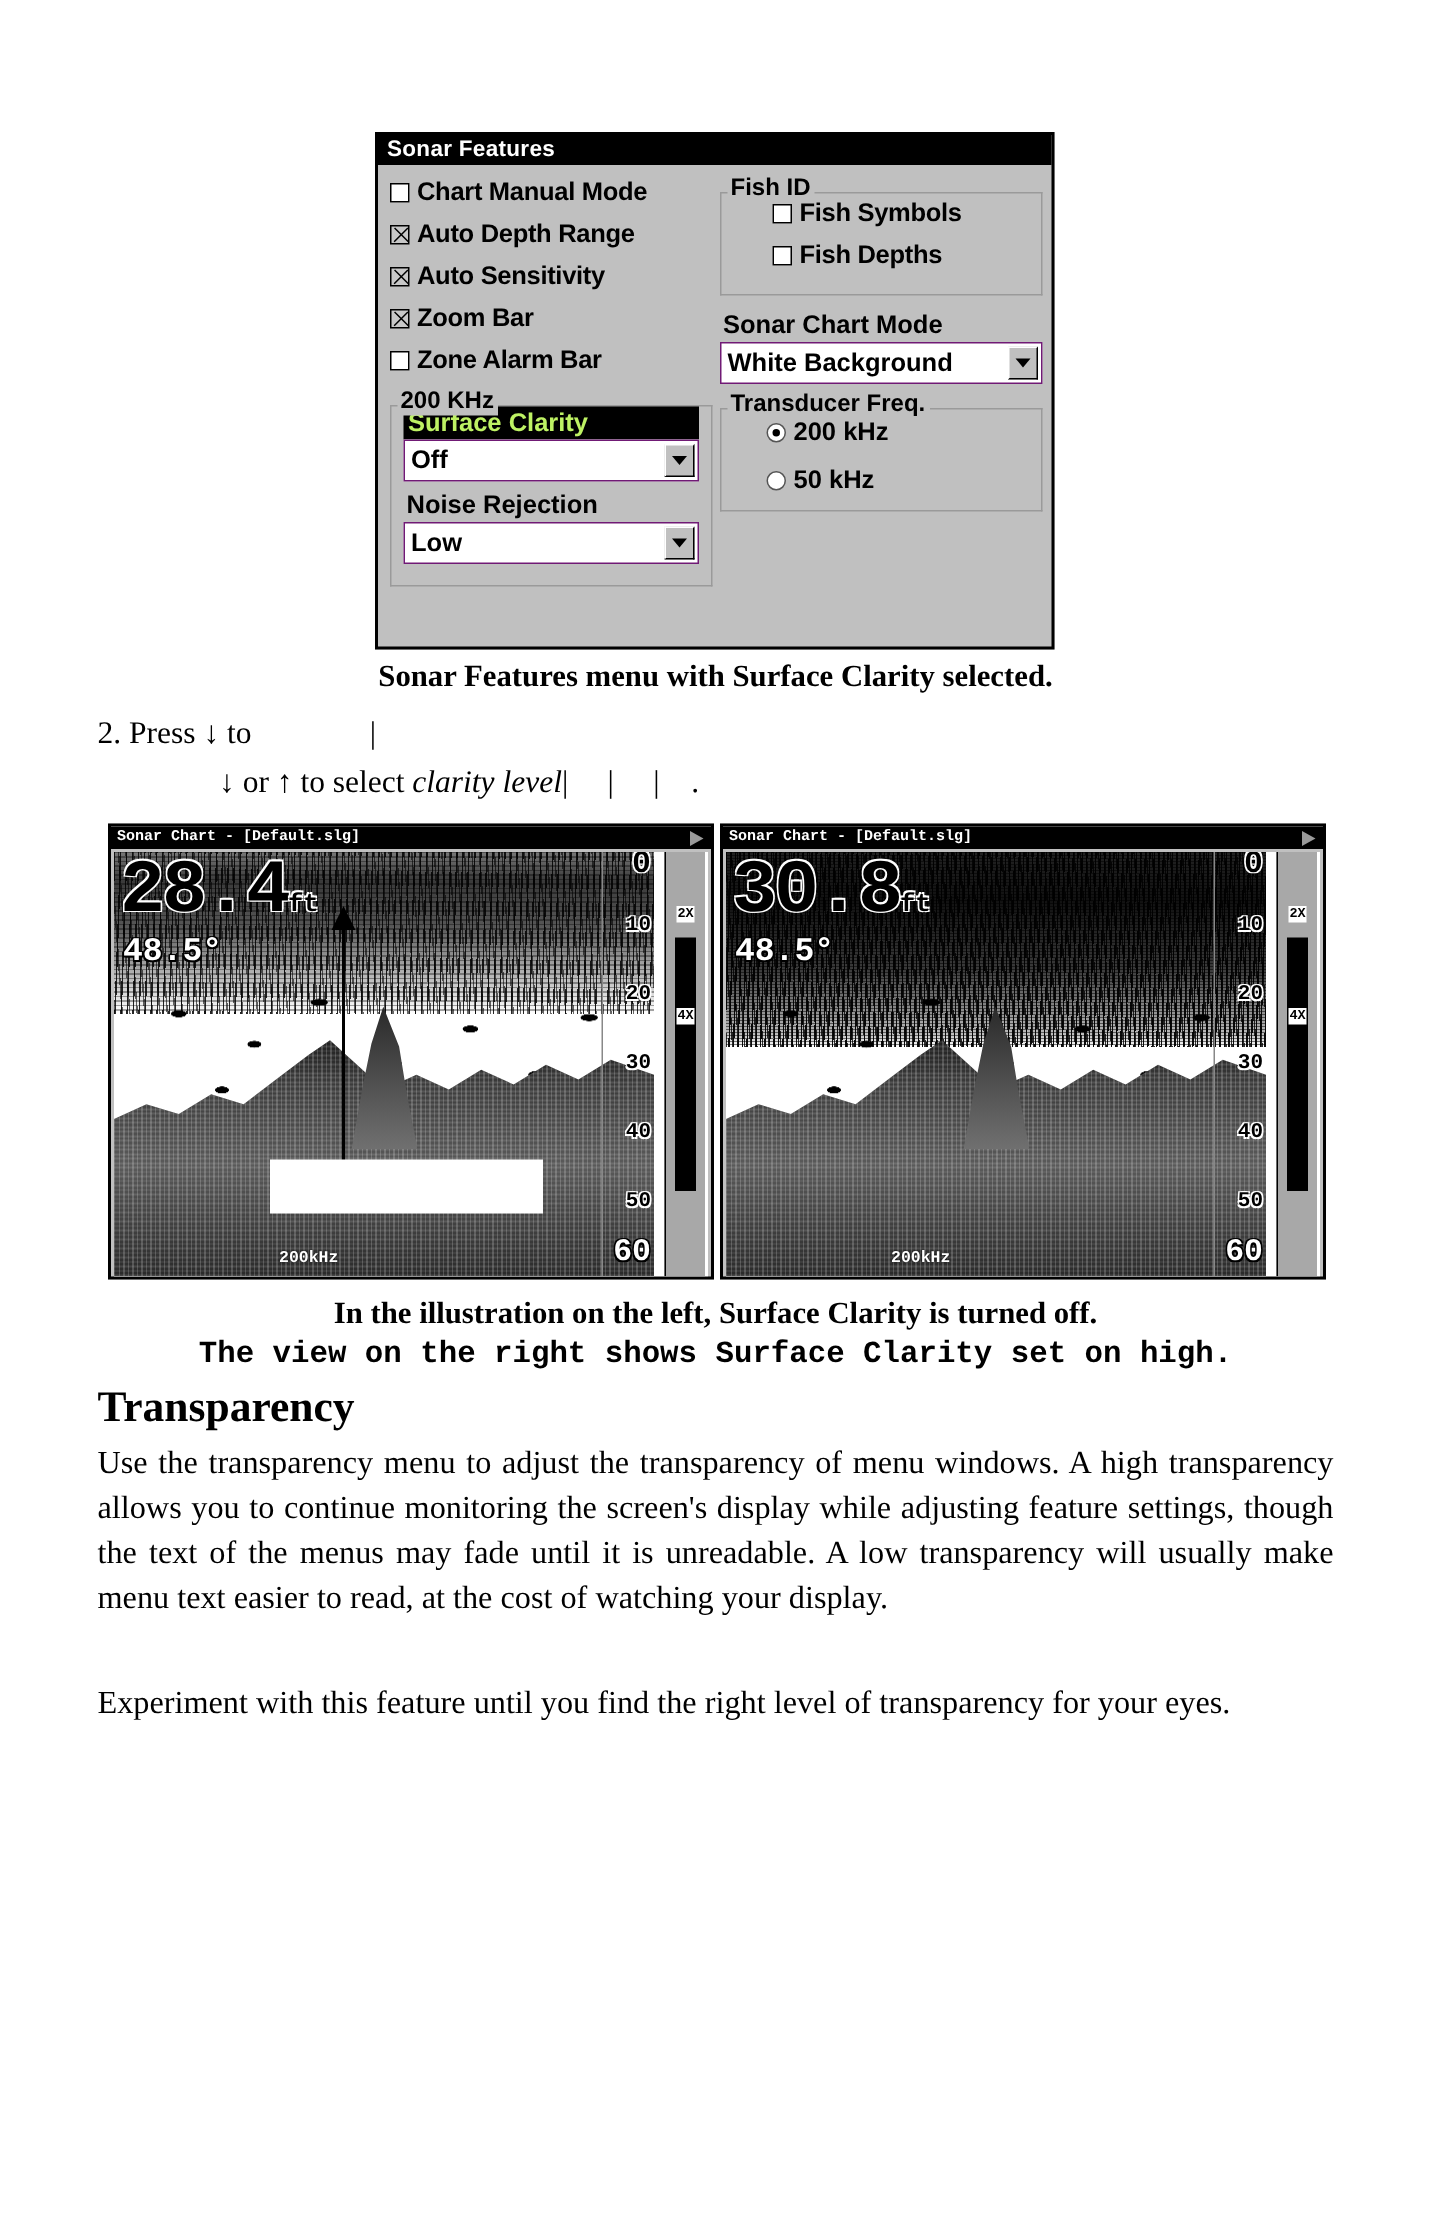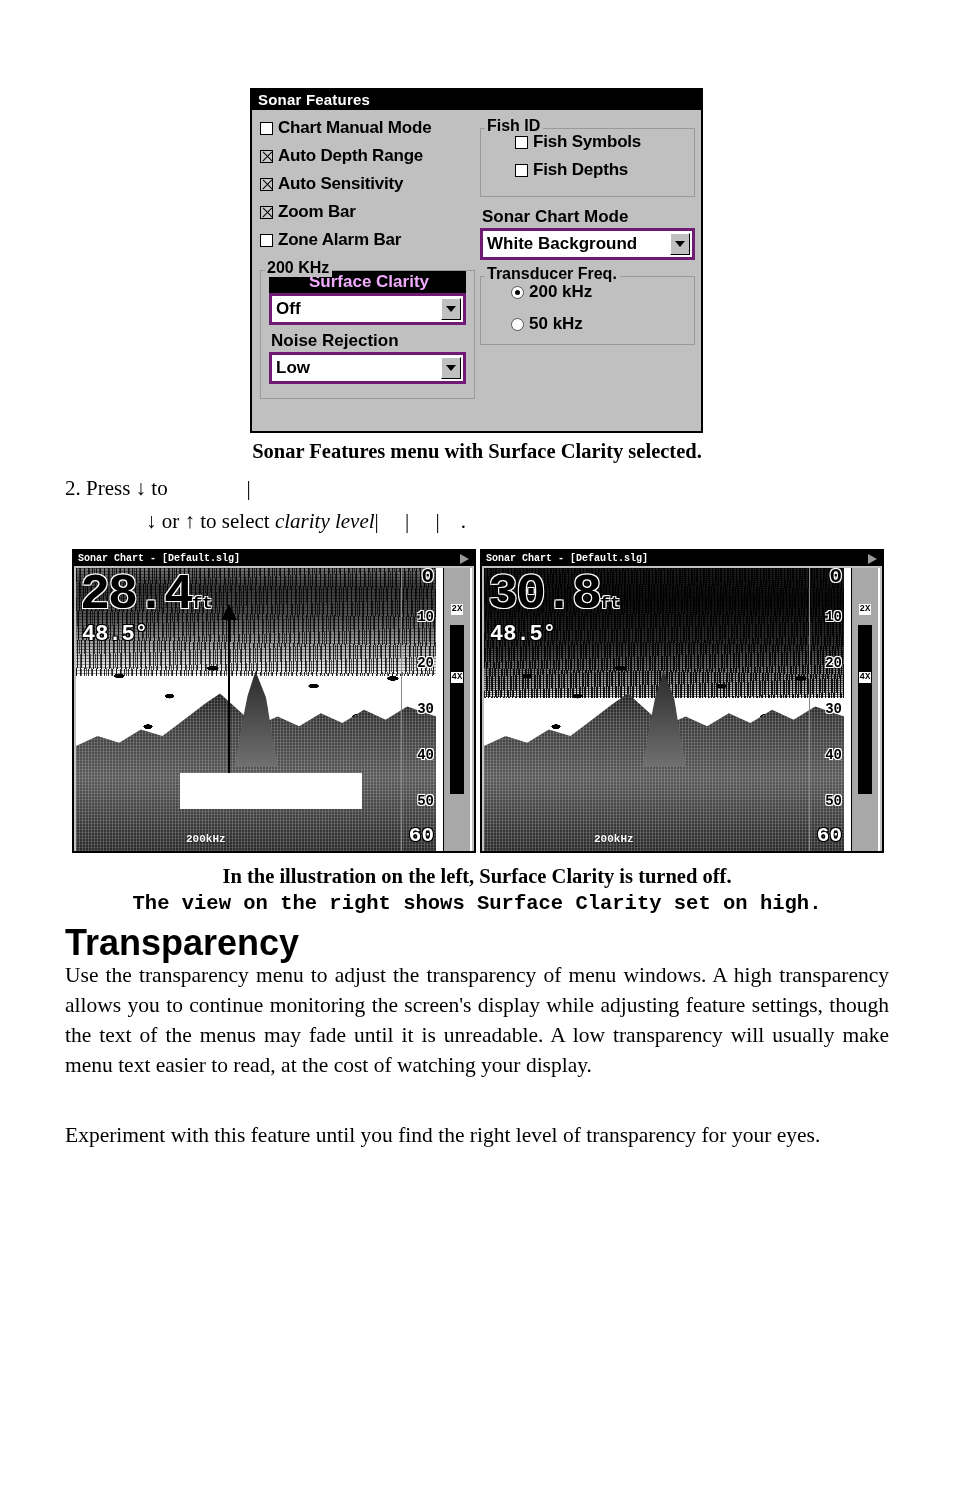--- a/index.html
+++ b/index.html
@@ -124,26 +124,25 @@
   }
 
   .field-title {
     font-size: 17px;
     font-weight: bold;
     padding: 2px 0 1px 2px;
     white-space: nowrap;
   }
   .field-title.selected {
     background: #000000;
-    color: #f0abfc;
+    color: #bef264;
     padding-left: 3px;
-    text-align: center;
   }
   .combo {
-    border: 3px solid #701a75;
+    border: 1px solid #701a75;
     background: #ffffff;
     height: 26px;
     display: flex;
     align-items: center;
     position: relative;
     margin-bottom: 4px;
   }
   .combo .val {
     font-size: 17px;
     font-weight: bold;
@@ -429,23 +428,23 @@
     height: 36px;
     background: #ffffff;
   }
 
   
   h2.section {
     position: absolute;
     left: 65px;
     top: 922px;
     margin: 0;
-    font-size: 36px;
-    font-weight: bold;
-    font-family: Liberation Sans, sans-serif;
+    font-size: 29px;
+    font-weight: bold;
+    font-family: Liberation Serif, serif;
   }
   p.body {
     position: absolute;
     left: 65px;
     width: 824px;
     margin: 0;
     font-size: 21.5px;
     line-height: 30px;
     text-align: justify;
   }

